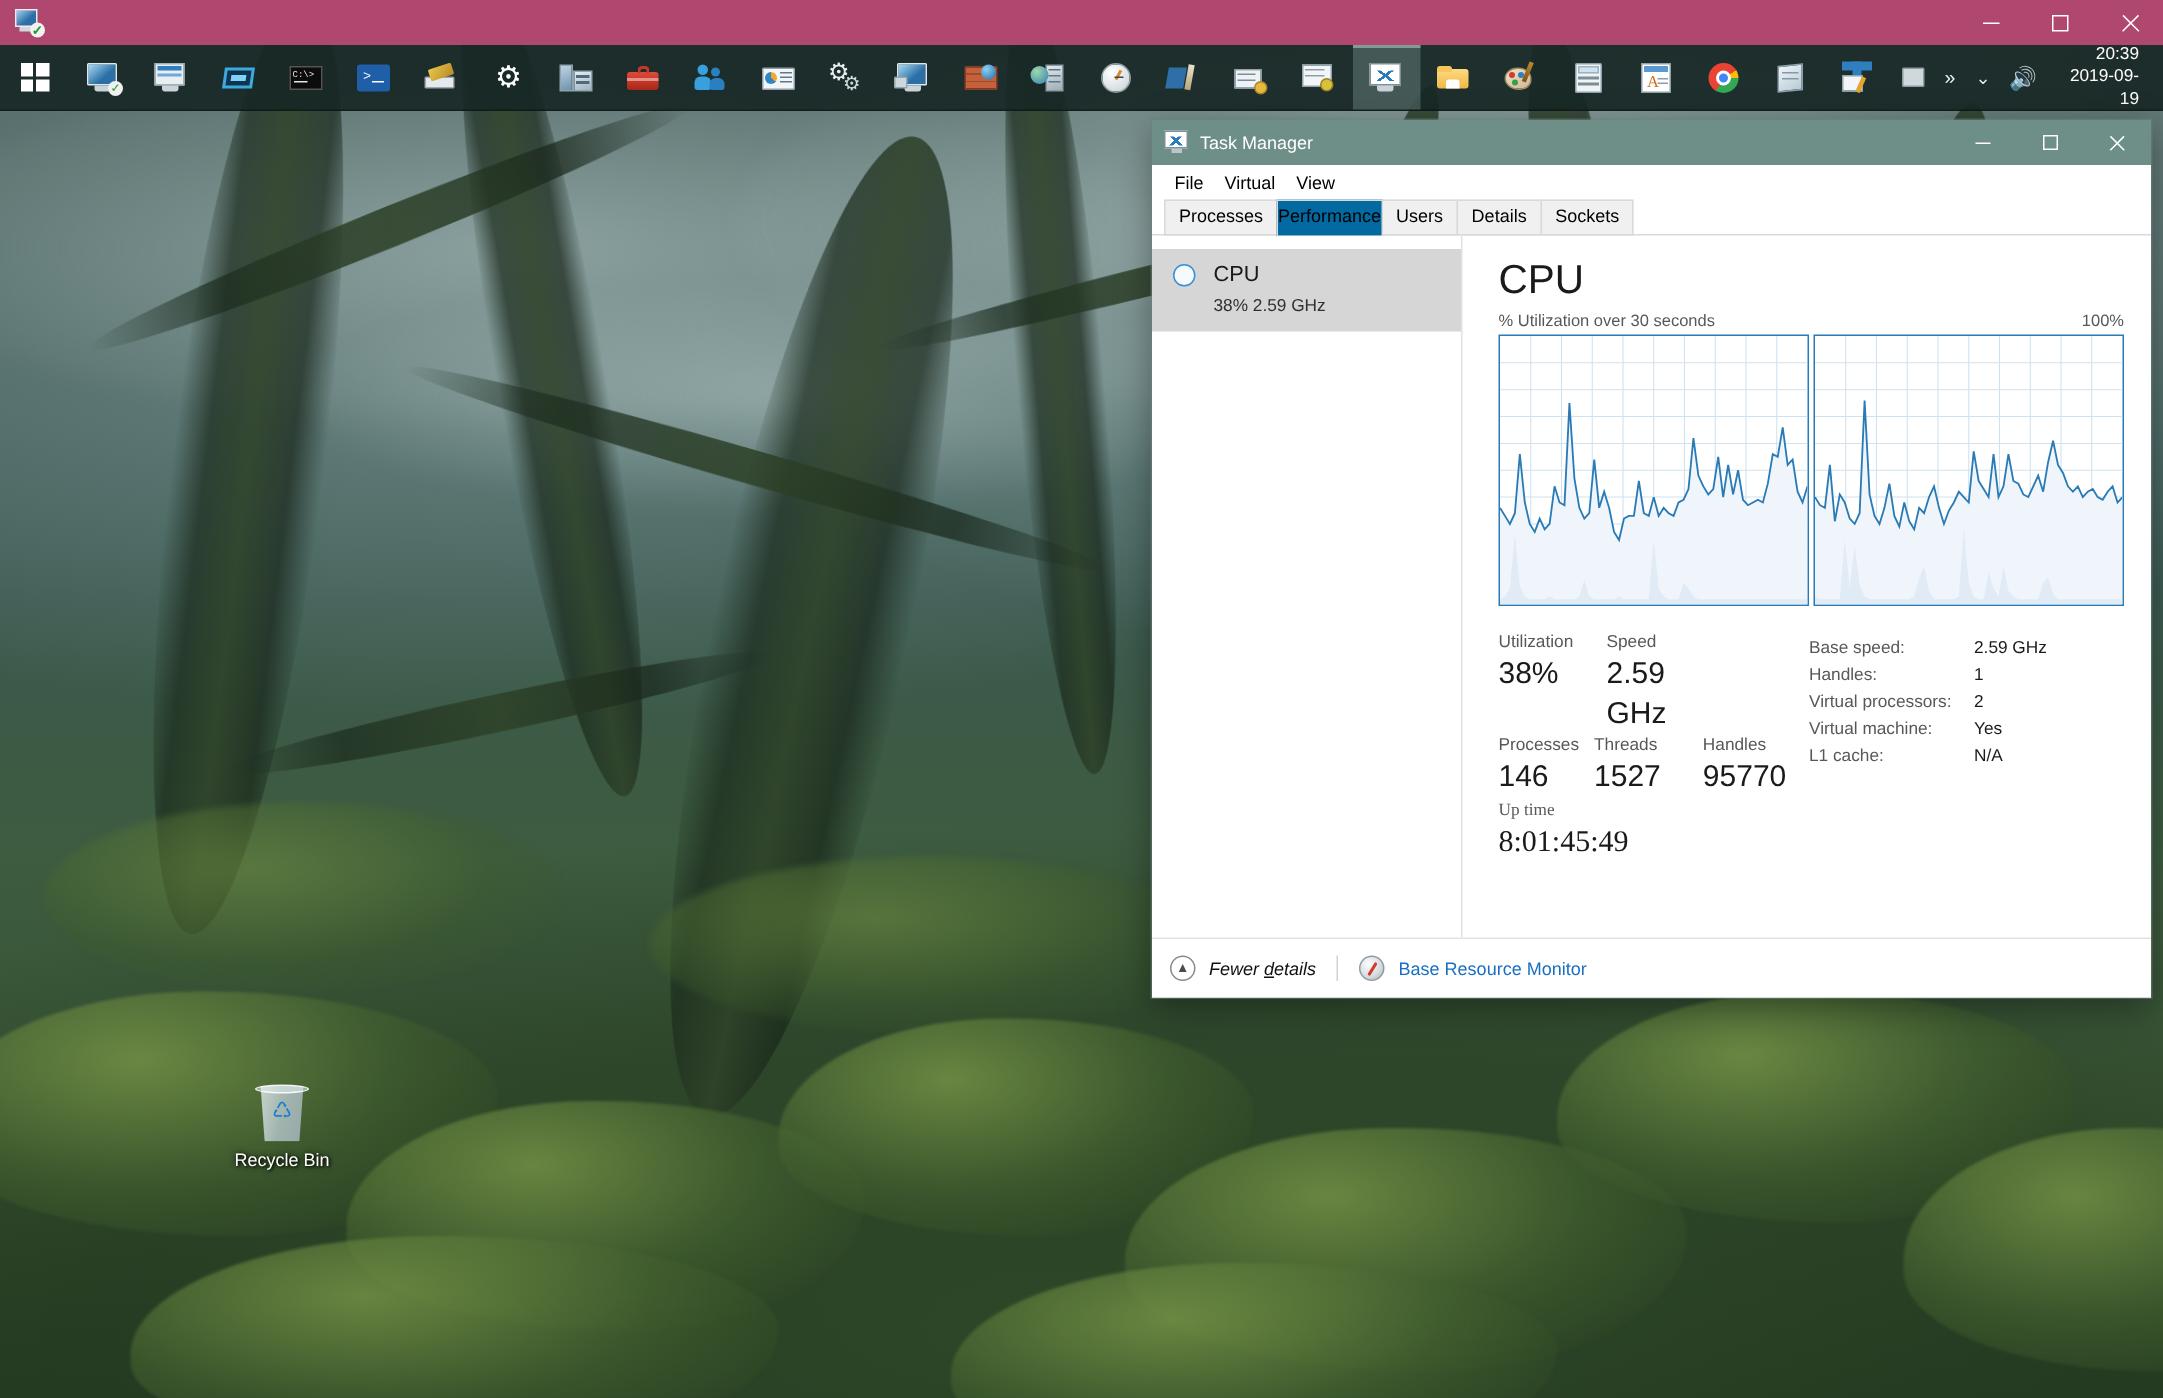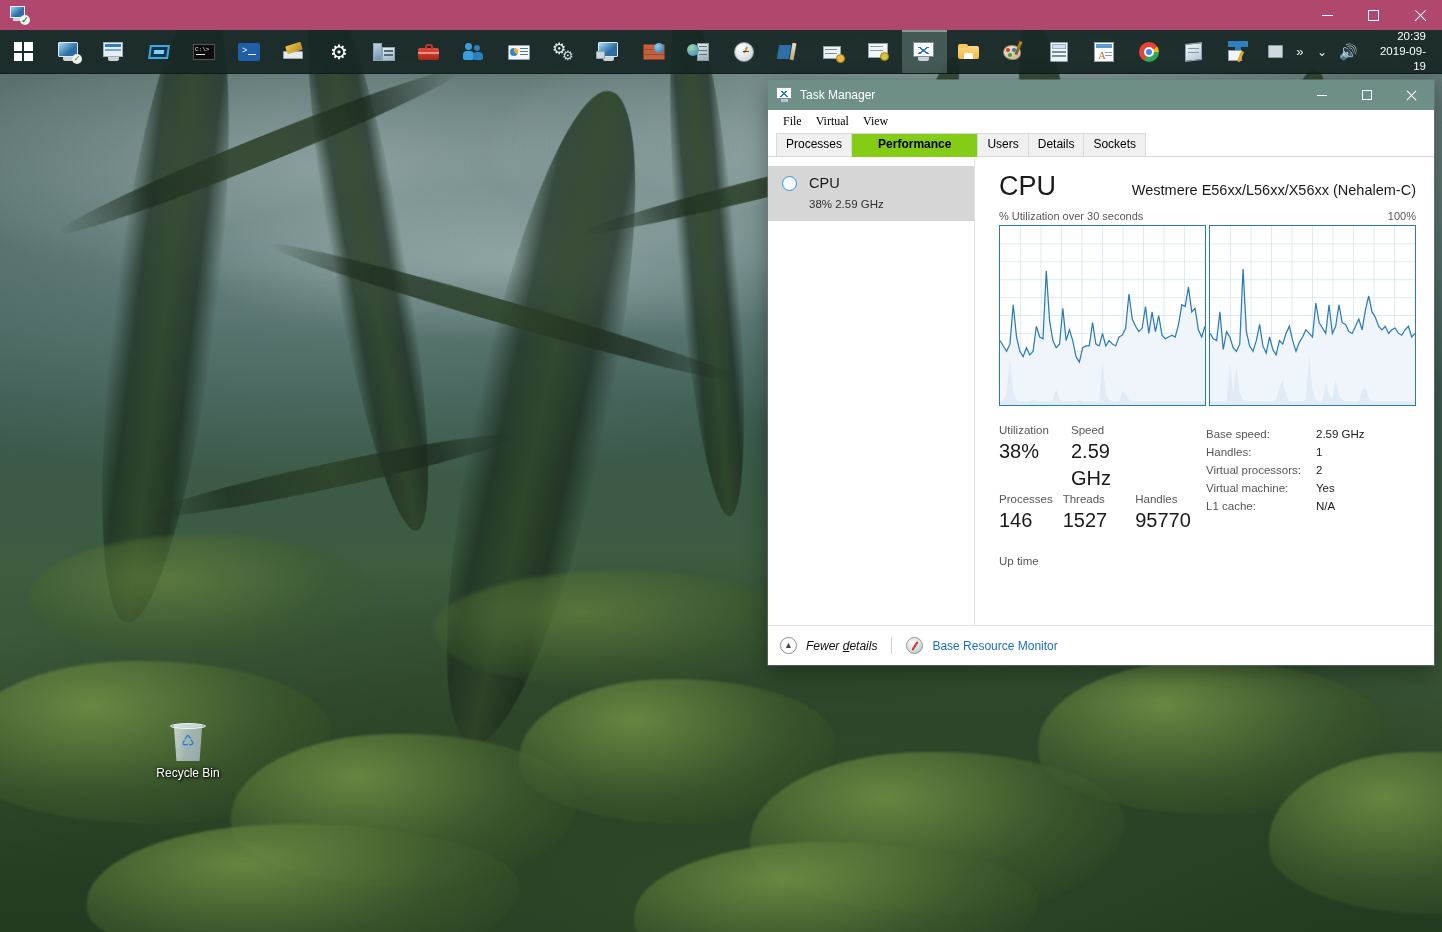--- a/index.html
+++ b/index.html
@@ -266,21 +266,20 @@
   #tm-menubar {
     height: 23px;
     background: #ffffff;
     display: flex; align-items: center;
     padding-left: 8px;
     flex: 0 0 23px;
   }
   .menu-item {
     font-size: 12px; color: #000000;
     padding: 2px 7px;
-    font-family: Liberation Serif, serif;
   }
 
   #tm-tabs {
     height: 24px;
     display: flex; align-items: flex-end;
     padding-left: 8px;
     position: relative;
     flex: 0 0 24px;
     background: #ffffff;
   }
@@ -291,26 +290,25 @@
   .tab {
     font-size: 12px; color: #000000;
     padding: 3px 9px 4px;
     border: 1px solid #d9d9d9;
     background: #f0f0f0;
     margin-right: -1px;
     position: relative;
     line-height: 15px;
   }
   .tab.selected {
-    background: #84cc16;
+    background: #0369a1;
     border-bottom-color: #ffffff;
     z-index: 2;
-    padding: 3px 26px 5px;
+    padding: 3px 0 5px;
     margin-bottom: -1px;
-    font-weight: bold;
   }
 
   #tm-body {
     flex: 1 1 auto;
     display: flex;
     overflow: hidden;
     background: #ffffff;
   }
 
   
@@ -378,21 +376,21 @@
   }
   #stats-left { width: 207px; flex: 0 0 207px; }
   #stats-mid  { width: 0; flex: 1 1 auto; }
   .stat-row { display: flex; }
   .stat-block { }
   .stat-label { font-size: 11.5px; color: #585858; line-height: 15px; }
   .stat-value { font-size: 20px; color: #1a1a1a; line-height: 27px; }
   .stat-row .stat-block:nth-child(1) { width: 72px; }
   .stat-row .stat-block:nth-child(2) { width: 82px; }
   .stat-row .stat-block:nth-child(3) { width: 80px; }
-  #uptime-block { margin-top: 20px; }
+  #uptime-block { margin-top: 1px; font-family: Liberation Serif, serif; }
 
   #specs {
     flex: 0 0 215px;
     padding-top: 2px;
   }
   .spec-row { display: flex; font-size: 11.5px; line-height: 18px; }
   .spec-key { color: #585858; flex: 0 0 110px; }
   .spec-val { color: #1a1a1a; }
 
   
@@ -787,21 +785,20 @@
           </div>
 
 
 
         </div>
 
         <div id="tm-detail">
 
           <div id="detail-head">
             <div id="detail-title">CPU</div>
-            <div id="detail-model">Westmere E56xx/L56xx/X56xx (Nehalem-C)</div>
           </div>
 
           <div id="graph-axis-row">
             <span>% Utilization over 30 seconds</span>
             <span>100%</span>
           </div>
 
           <div id="graphs">
             <div class="cpu-graph">
               <svg viewBox="0 0 200 181" preserveAspectRatio="none">
@@ -881,20 +878,21 @@
                   <div class="stat-label">Threads</div>
                   <div class="stat-value">1527</div>
                 </div>
                 <div class="stat-block">
                   <div class="stat-label">Handles</div>
                   <div class="stat-value">95770</div>
                 </div>
               </div>
               <div id="uptime-block">
                 <div class="stat-label">Up time</div>
+                <div class="stat-value">8:01:45:49</div>
               </div>
             </div>
 
             <div id="stats-mid"></div>
 
             <div id="specs">
               <div class="spec-row">
                 <span class="spec-key">Base speed:</span>
                 <span class="spec-val">2.59 GHz</span>
               </div>

